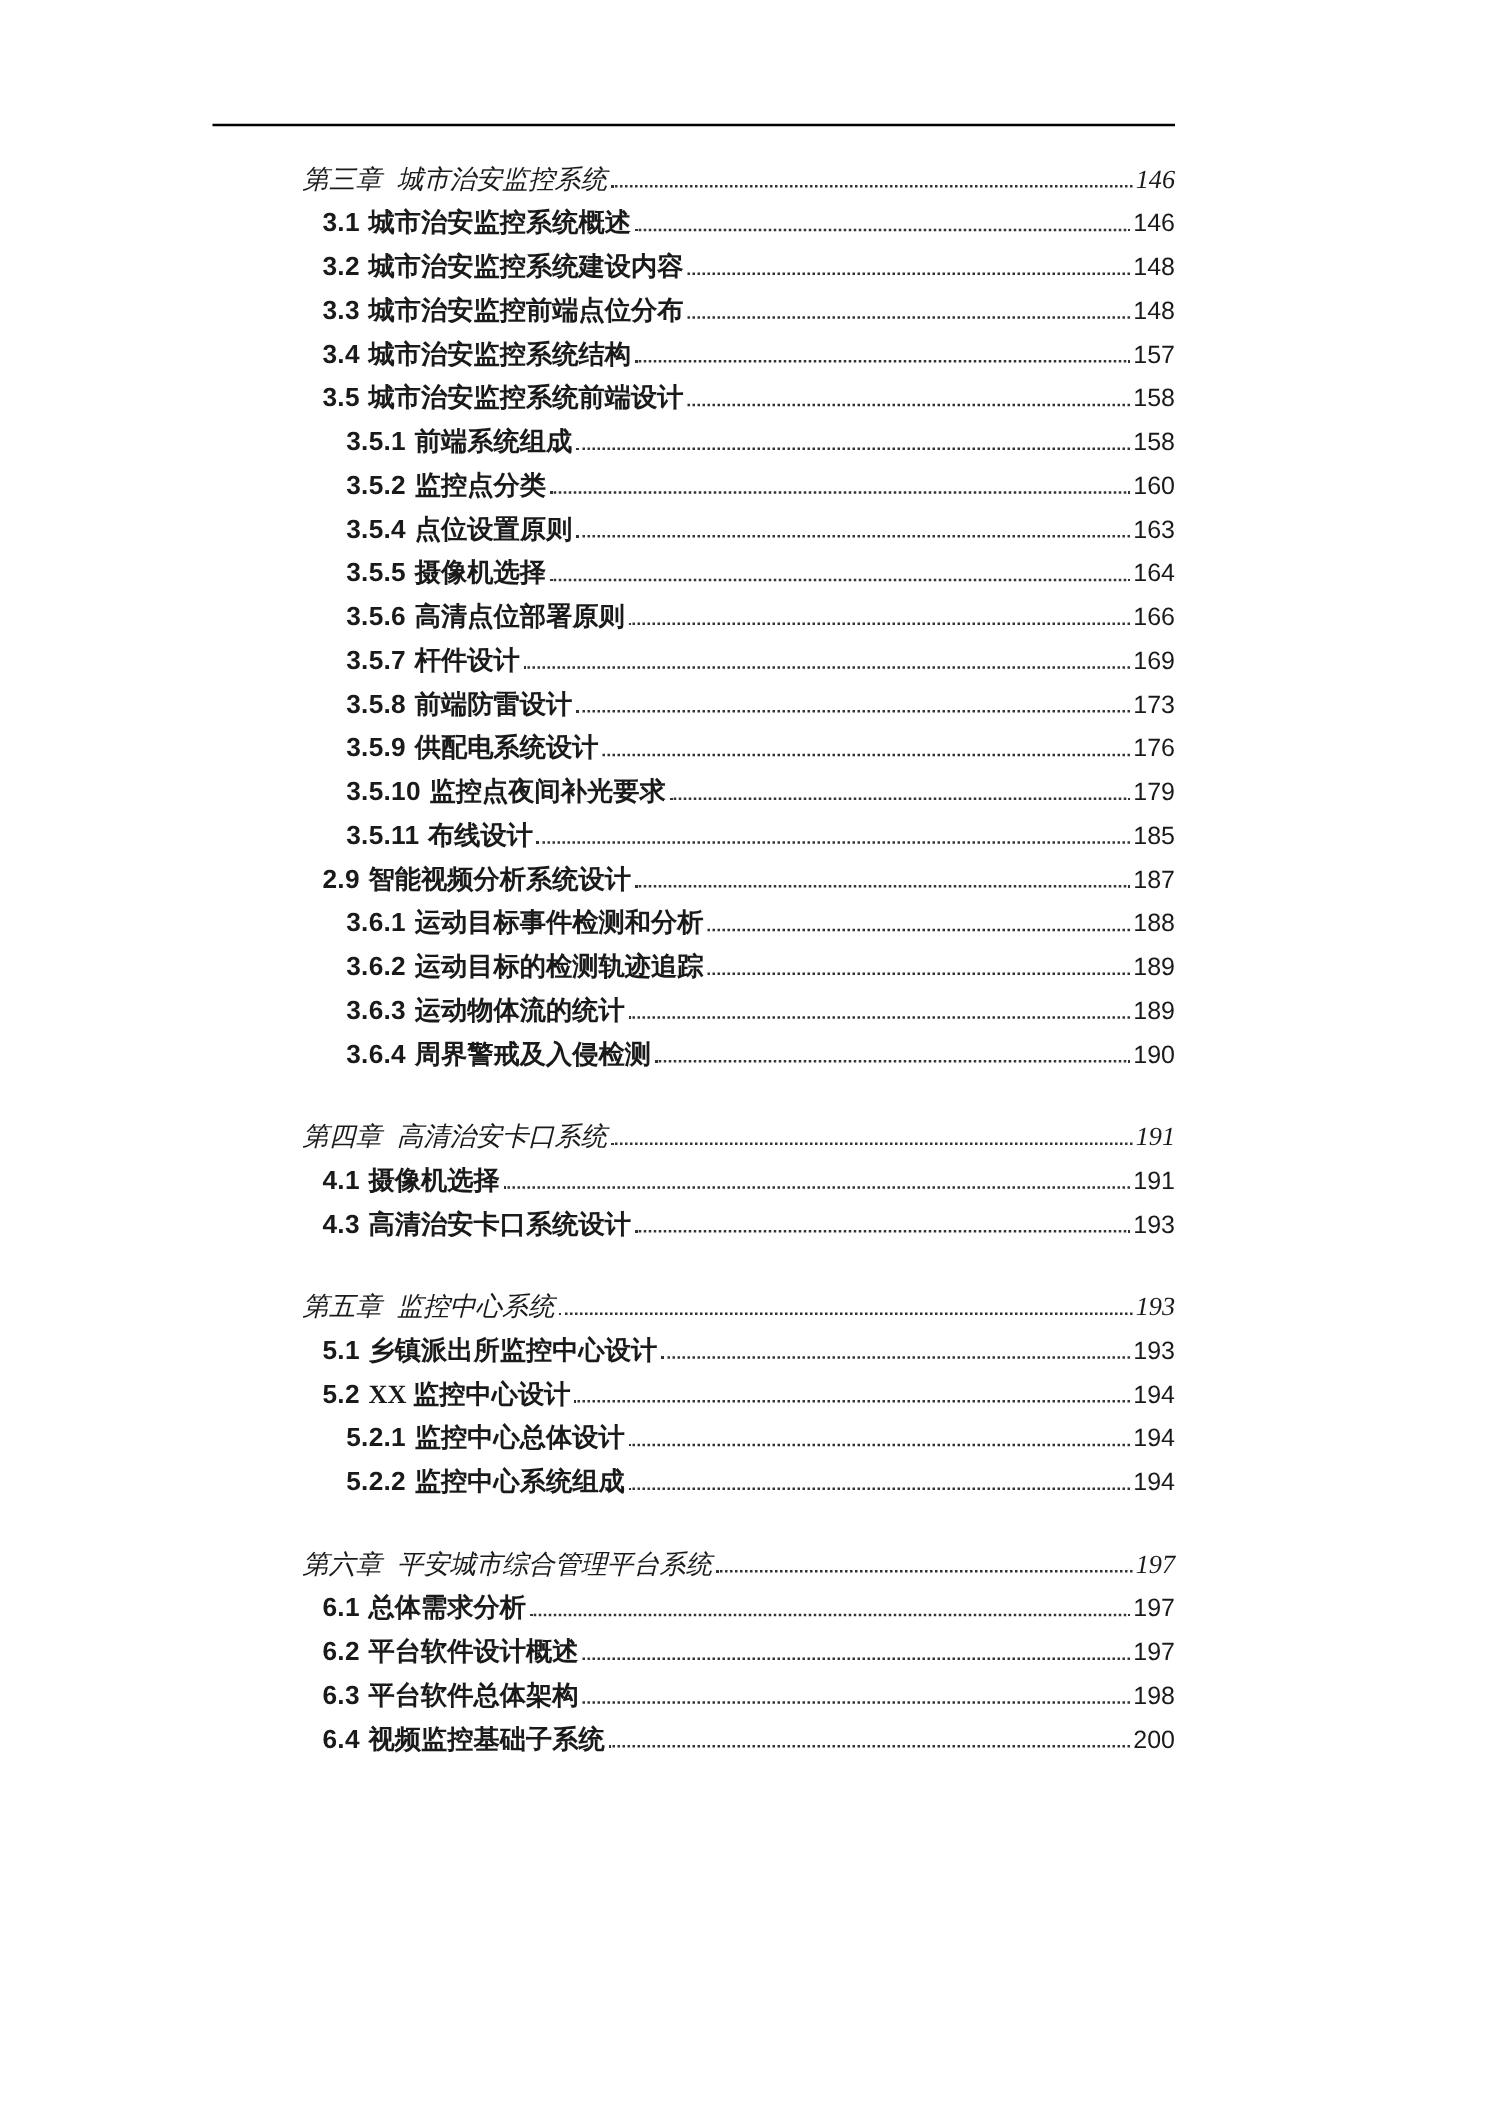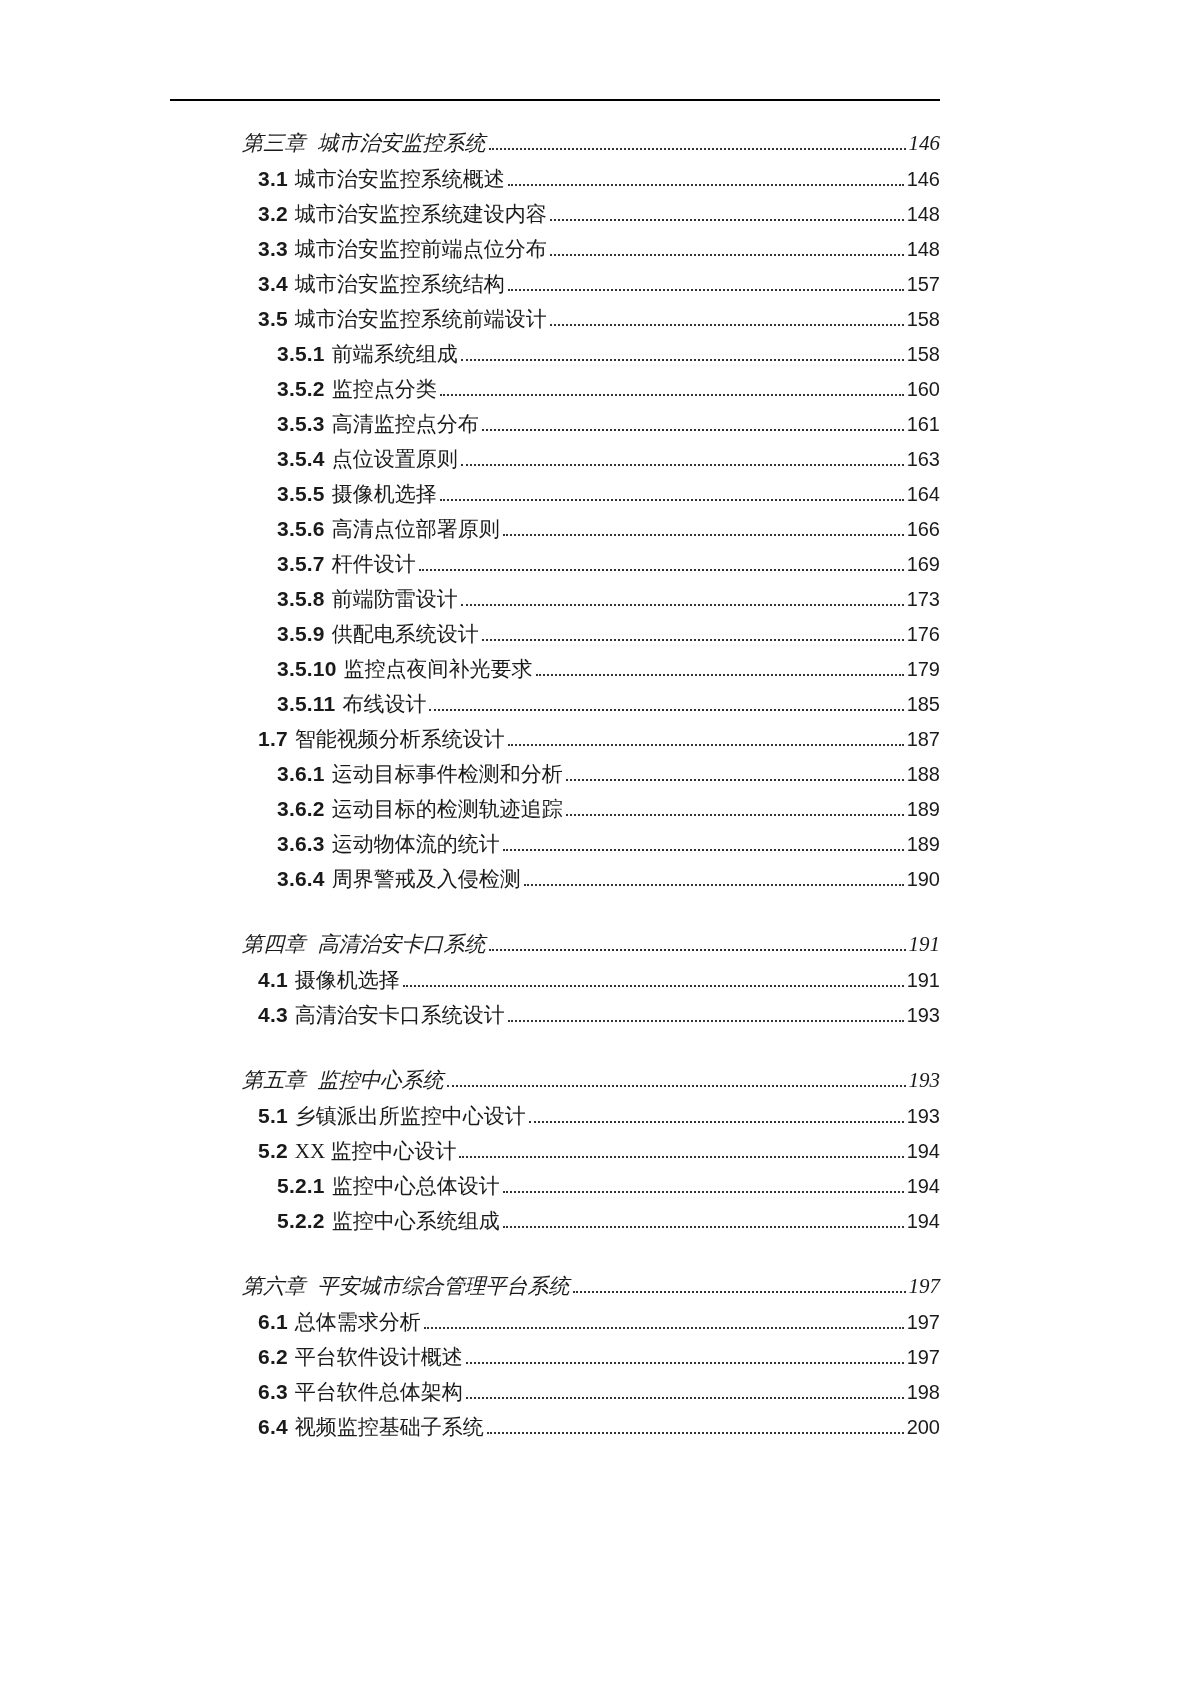--- a/index.html
+++ b/index.html
@@ -45,21 +45,21 @@
   .toc-row.lvl-2 { padding-left: 107px; }
 
   .num {
     font-family: Liberation Sans, sans-serif;
     font-weight: 700;
     margin-right: 7px;
     letter-spacing: 0.2px;
   }
   .txt {
     font-family: "Liberation Serif", serif;
-    font-weight: 400;
+    font-weight: 700;
   }
   .dots {
     flex: 1;
     height: 0;
     margin: 0 3px;
     border-bottom: 2px dotted #333333;
     min-width: 12px;
   }
   .pg {
     font-family: "Liberation Sans", sans-serif;
@@ -126,26 +126,20 @@
     <span class="dots"></span>
     <span class="pg">158</span>
   </div>
       <div class="toc-row lvl-2">
     <span class="num">3.5.2</span>
     <span class="txt">监控点分类</span>
     <span class="dots"></span>
     <span class="pg">160</span>
   </div>
       <div class="toc-row lvl-2">
-    <span class="num">3.5.3</span>
-    <span class="txt">高清监控点分布</span>
-    <span class="dots"></span>
-    <span class="pg">161</span>
-  </div>
-      <div class="toc-row lvl-2">
     <span class="num">3.5.4</span>
     <span class="txt">点位设置原则</span>
     <span class="dots"></span>
     <span class="pg">163</span>
   </div>
       <div class="toc-row lvl-2">
     <span class="num">3.5.5</span>
     <span class="txt">摄像机选择</span>
     <span class="dots"></span>
     <span class="pg">164</span>
@@ -180,21 +174,21 @@
     <span class="dots"></span>
     <span class="pg">179</span>
   </div>
       <div class="toc-row lvl-2">
     <span class="num">3.5.11</span>
     <span class="txt">布线设计</span>
     <span class="dots"></span>
     <span class="pg">185</span>
   </div>
       <div class="toc-row lvl-1">
-    <span class="num">1.7</span>
+    <span class="num">2.9</span>
     <span class="txt">智能视频分析系统设计</span>
     <span class="dots"></span>
     <span class="pg">187</span>
   </div>
       <div class="toc-row lvl-2">
     <span class="num">3.6.1</span>
     <span class="txt">运动目标事件检测和分析</span>
     <span class="dots"></span>
     <span class="pg">188</span>
   </div>

